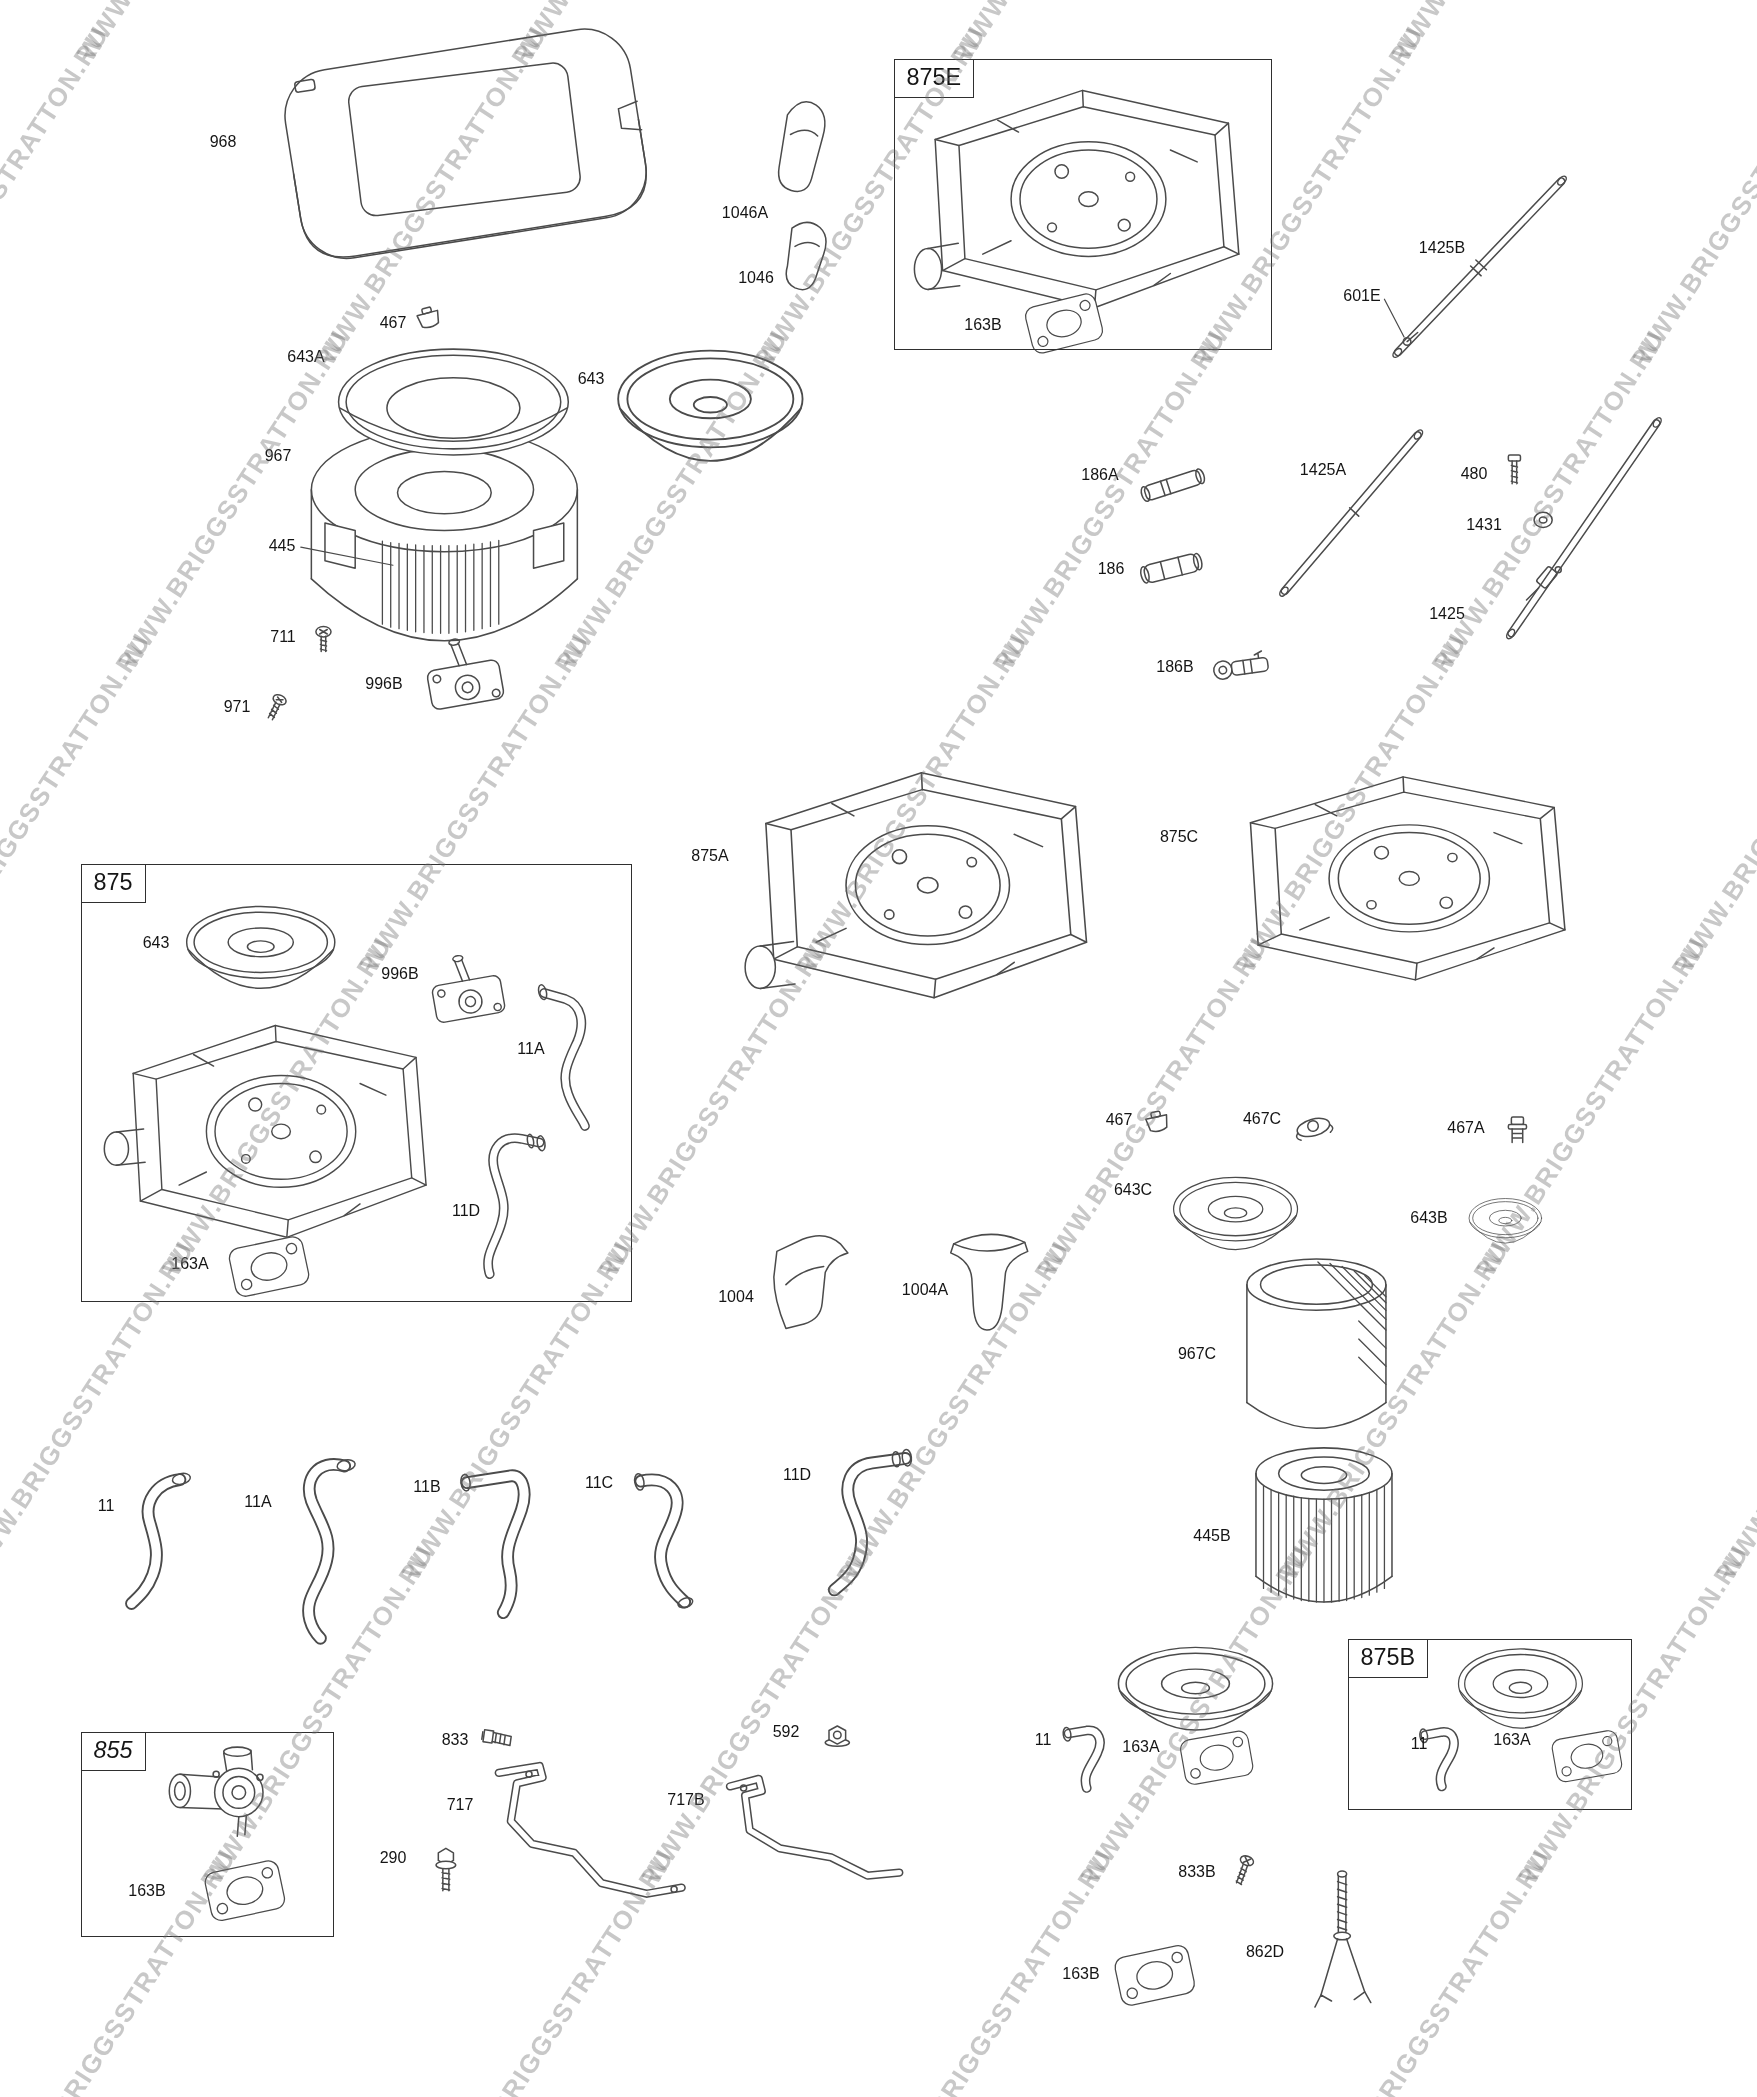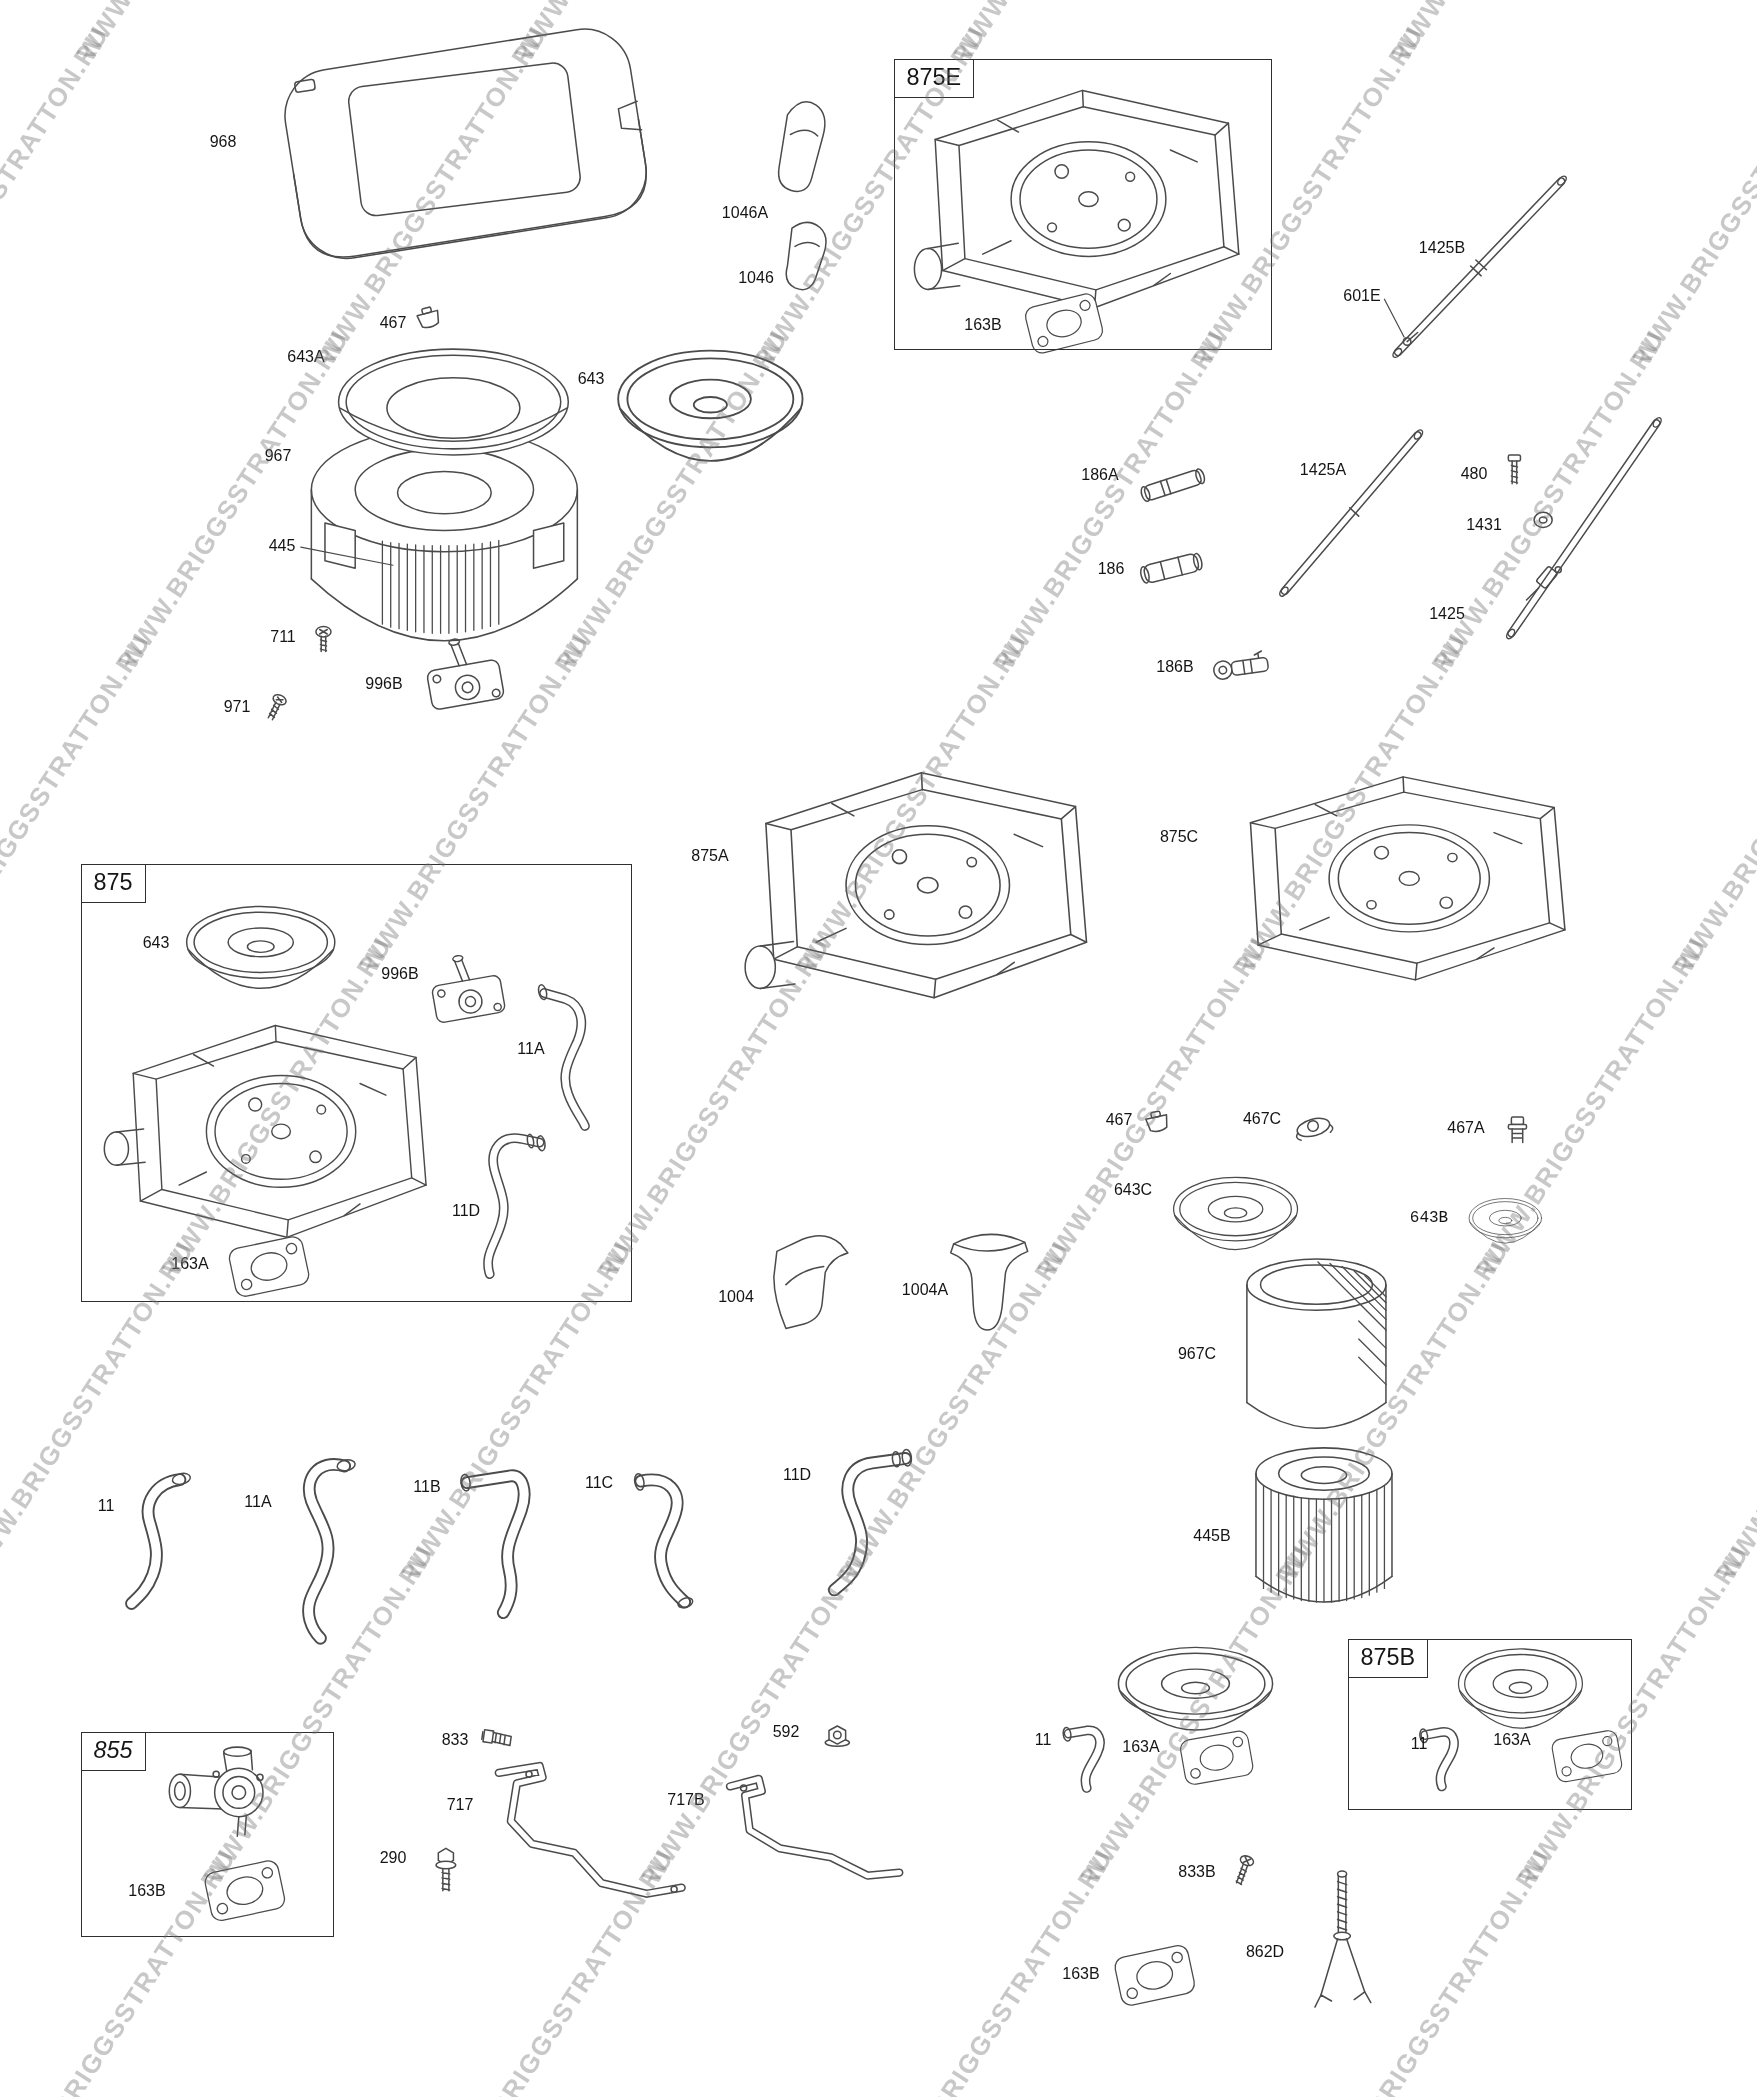--- a/index.html
+++ b/index.html
@@ -453,21 +453,21 @@
       <div class="part-label" style="left: 1179px; top: 837px;">875C</div>
       <div class="part-label" style="left: 156px; top: 943px;">643</div>
       <div class="part-label" style="left: 400px; top: 974px;">996B</div>
       <div class="part-label" style="left: 531px; top: 1049px;">11A</div>
       <div class="part-label" style="left: 466px; top: 1211px;">11D</div>
       <div class="part-label" style="left: 190px; top: 1264px;">163A</div>
       <div class="part-label" style="left: 1119px; top: 1120px;">467</div>
       <div class="part-label" style="left: 1262px; top: 1119px;">467C</div>
       <div class="part-label" style="left: 1466px; top: 1128px;">467A</div>
       <div class="part-label" style="left: 1133px; top: 1190px;">643C</div>
-      <div class="part-label" style="left: 1429px; top: 1218px; font-family: Liberation Mono, monospace;">643B</div>
+      <div class="part-label" style="left: 1429px; top: 1218px;">643B</div>
       <div class="part-label" style="left: 736px; top: 1297px;">1004</div>
       <div class="part-label" style="left: 925px; top: 1290px;">1004A</div>
       <div class="part-label" style="left: 1197px; top: 1354px;">967C</div>
       <div class="part-label" style="left: 1212px; top: 1536px;">445B</div>
       <div class="part-label" style="left: 106px; top: 1506px;">11</div>
       <div class="part-label" style="left: 258px; top: 1502px;">11A</div>
       <div class="part-label" style="left: 427px; top: 1487px;">11B</div>
       <div class="part-label" style="left: 599px; top: 1483px;">11C</div>
       <div class="part-label" style="left: 797px; top: 1475px;">11D</div>
       <div class="part-label" style="left: 1043px; top: 1740px;">11</div>

